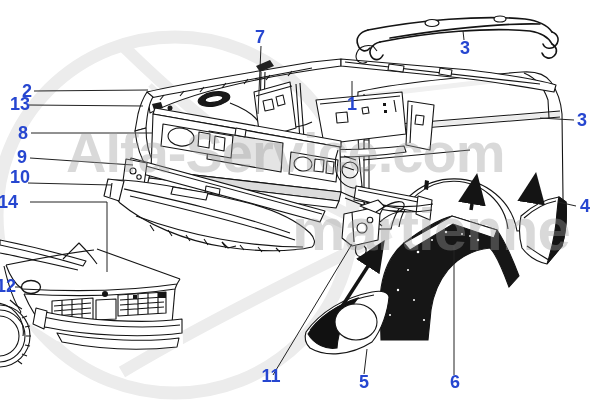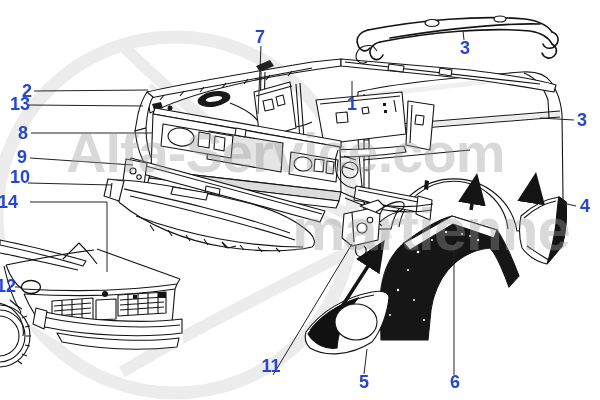--- a/index.html
+++ b/index.html
@@ -264,19 +264,19 @@
 <div class="callout" style="left:352px;top:104px">1</div>
 <div class="callout" style="left:27px;top:91px">2</div>
 <div class="callout" style="left:582px;top:120px">3</div>
 <div class="callout" style="left:585px;top:206px">4</div>
 <div class="callout" style="left:364px;top:382px">5</div>
 <div class="callout" style="left:455px;top:382px">6</div>
 <div class="callout" style="left:260px;top:37px">7</div>
 <div class="callout" style="left:23px;top:133px">8</div>
 <div class="callout" style="left:22px;top:157px">9</div>
 <div class="callout" style="left:20px;top:177px">10</div>
-<div class="callout" style="left:271px;top:366px">11</div>
+<div class="callout" style="left:271px;top:376px">11</div>
 <div class="callout" style="left:6px;top:286px">12</div>
 <div class="callout" style="left:20px;top:104px">13</div>
 <div class="callout" style="left:8px;top:202px">14</div>
 <div class="callout" style="left:465px;top:48px">3</div>
 
 </div>
 
 </body></html>

